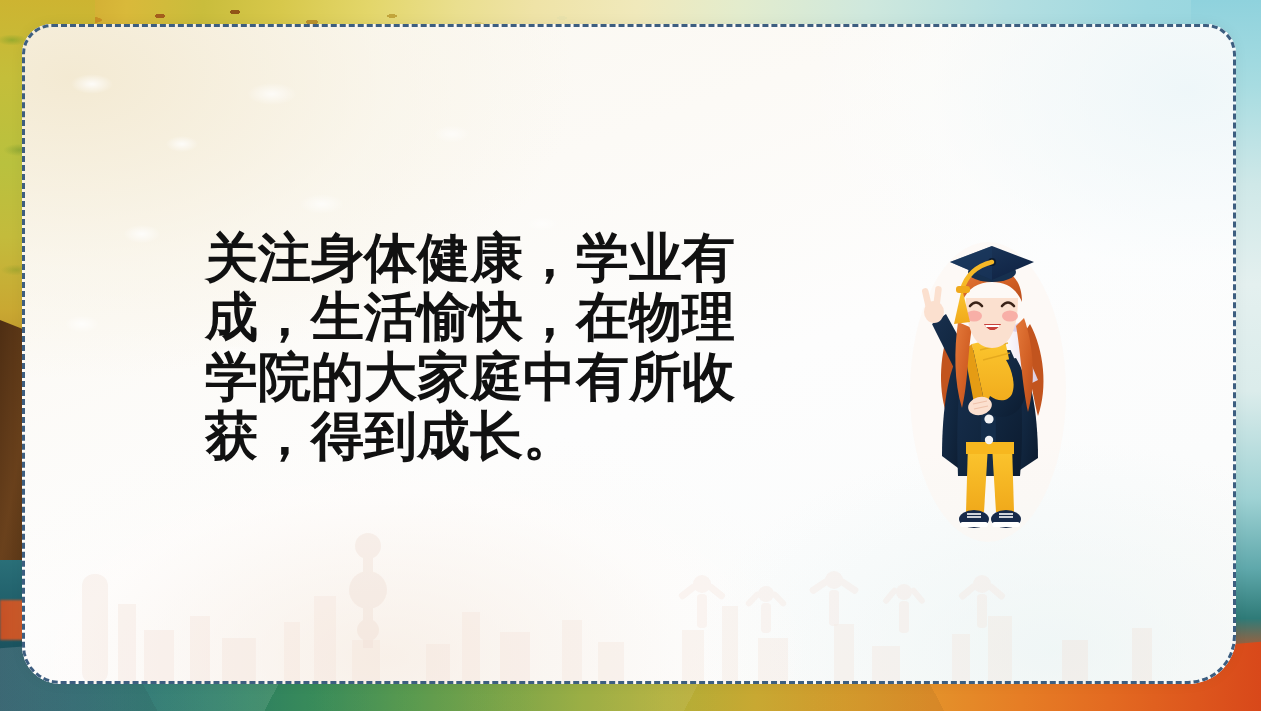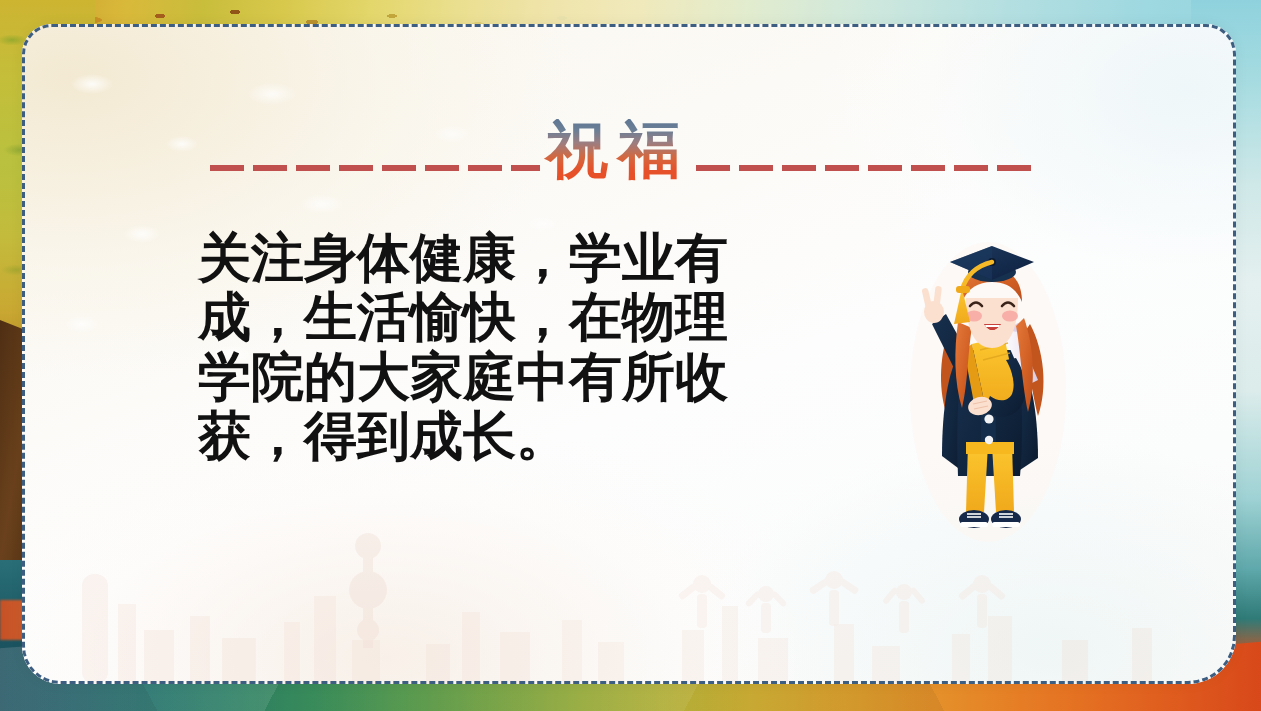--- a/index.html
+++ b/index.html
@@ -219,21 +219,21 @@
       #5f7794 0%, #6b7f96 18%, #9b7e82 38%,
       #d4673f 62%, #e5522b 82%, #ea4f26 100%);
     -webkit-background-clip:text; background-clip:text;
     -webkit-text-fill-color:transparent; color:transparent;
     line-height:1;
     white-space:nowrap;
   }
 
   
   .body-text {
-    position:absolute; left:198px; top:228px; width:560px;
+    position:absolute; left:205px; top:228px; width:560px;
     font-size:53px; font-weight:700; color:#111;
     line-height:1.12; letter-spacing:0px;
     text-align:left;
   }
 
   
   .graduate { position:absolute; left:888px; top:232px; width:200px; height:312px; }
 </style>
 </head>
 <body>
@@ -316,25 +316,20 @@
           <circle cx="0" cy="0" r="9"></circle>
             <rect x="-5" y="10" width="10" height="34" rx="4"></rect>
           <rect x="-24" y="4" width="20" height="7" rx="3" transform="rotate(-40 -14 8)"></rect>
           <rect x="4" y="4" width="20" height="7" rx="3" transform="rotate(40 14 8)"></rect>
         </g>
       </g>
     </svg>
   </div>
   <div class="card-dashed-border"></div>
 
-  <div class="title-row">
-    <div class="dash-line dash-left"></div>
-    <div class="title-text">祝福</div>
-    <div class="dash-line dash-right"></div>
-  </div>
 
   <div class="body-text">关注身体健康，学业有成，生活愉快，在物理学院的大家庭中有所收获，得到成长。</div>
 
   <svg class="graduate" viewBox="0 0 200 312">
     <defs>
       <linearGradient id="gownG" x1="0" y1="0" x2="1" y2="1">
         <stop offset="0%" stop-color="#18304f"></stop>
         <stop offset="55%" stop-color="#11263f"></stop>
         <stop offset="100%" stop-color="#0c1b2f"></stop>
       </linearGradient>

